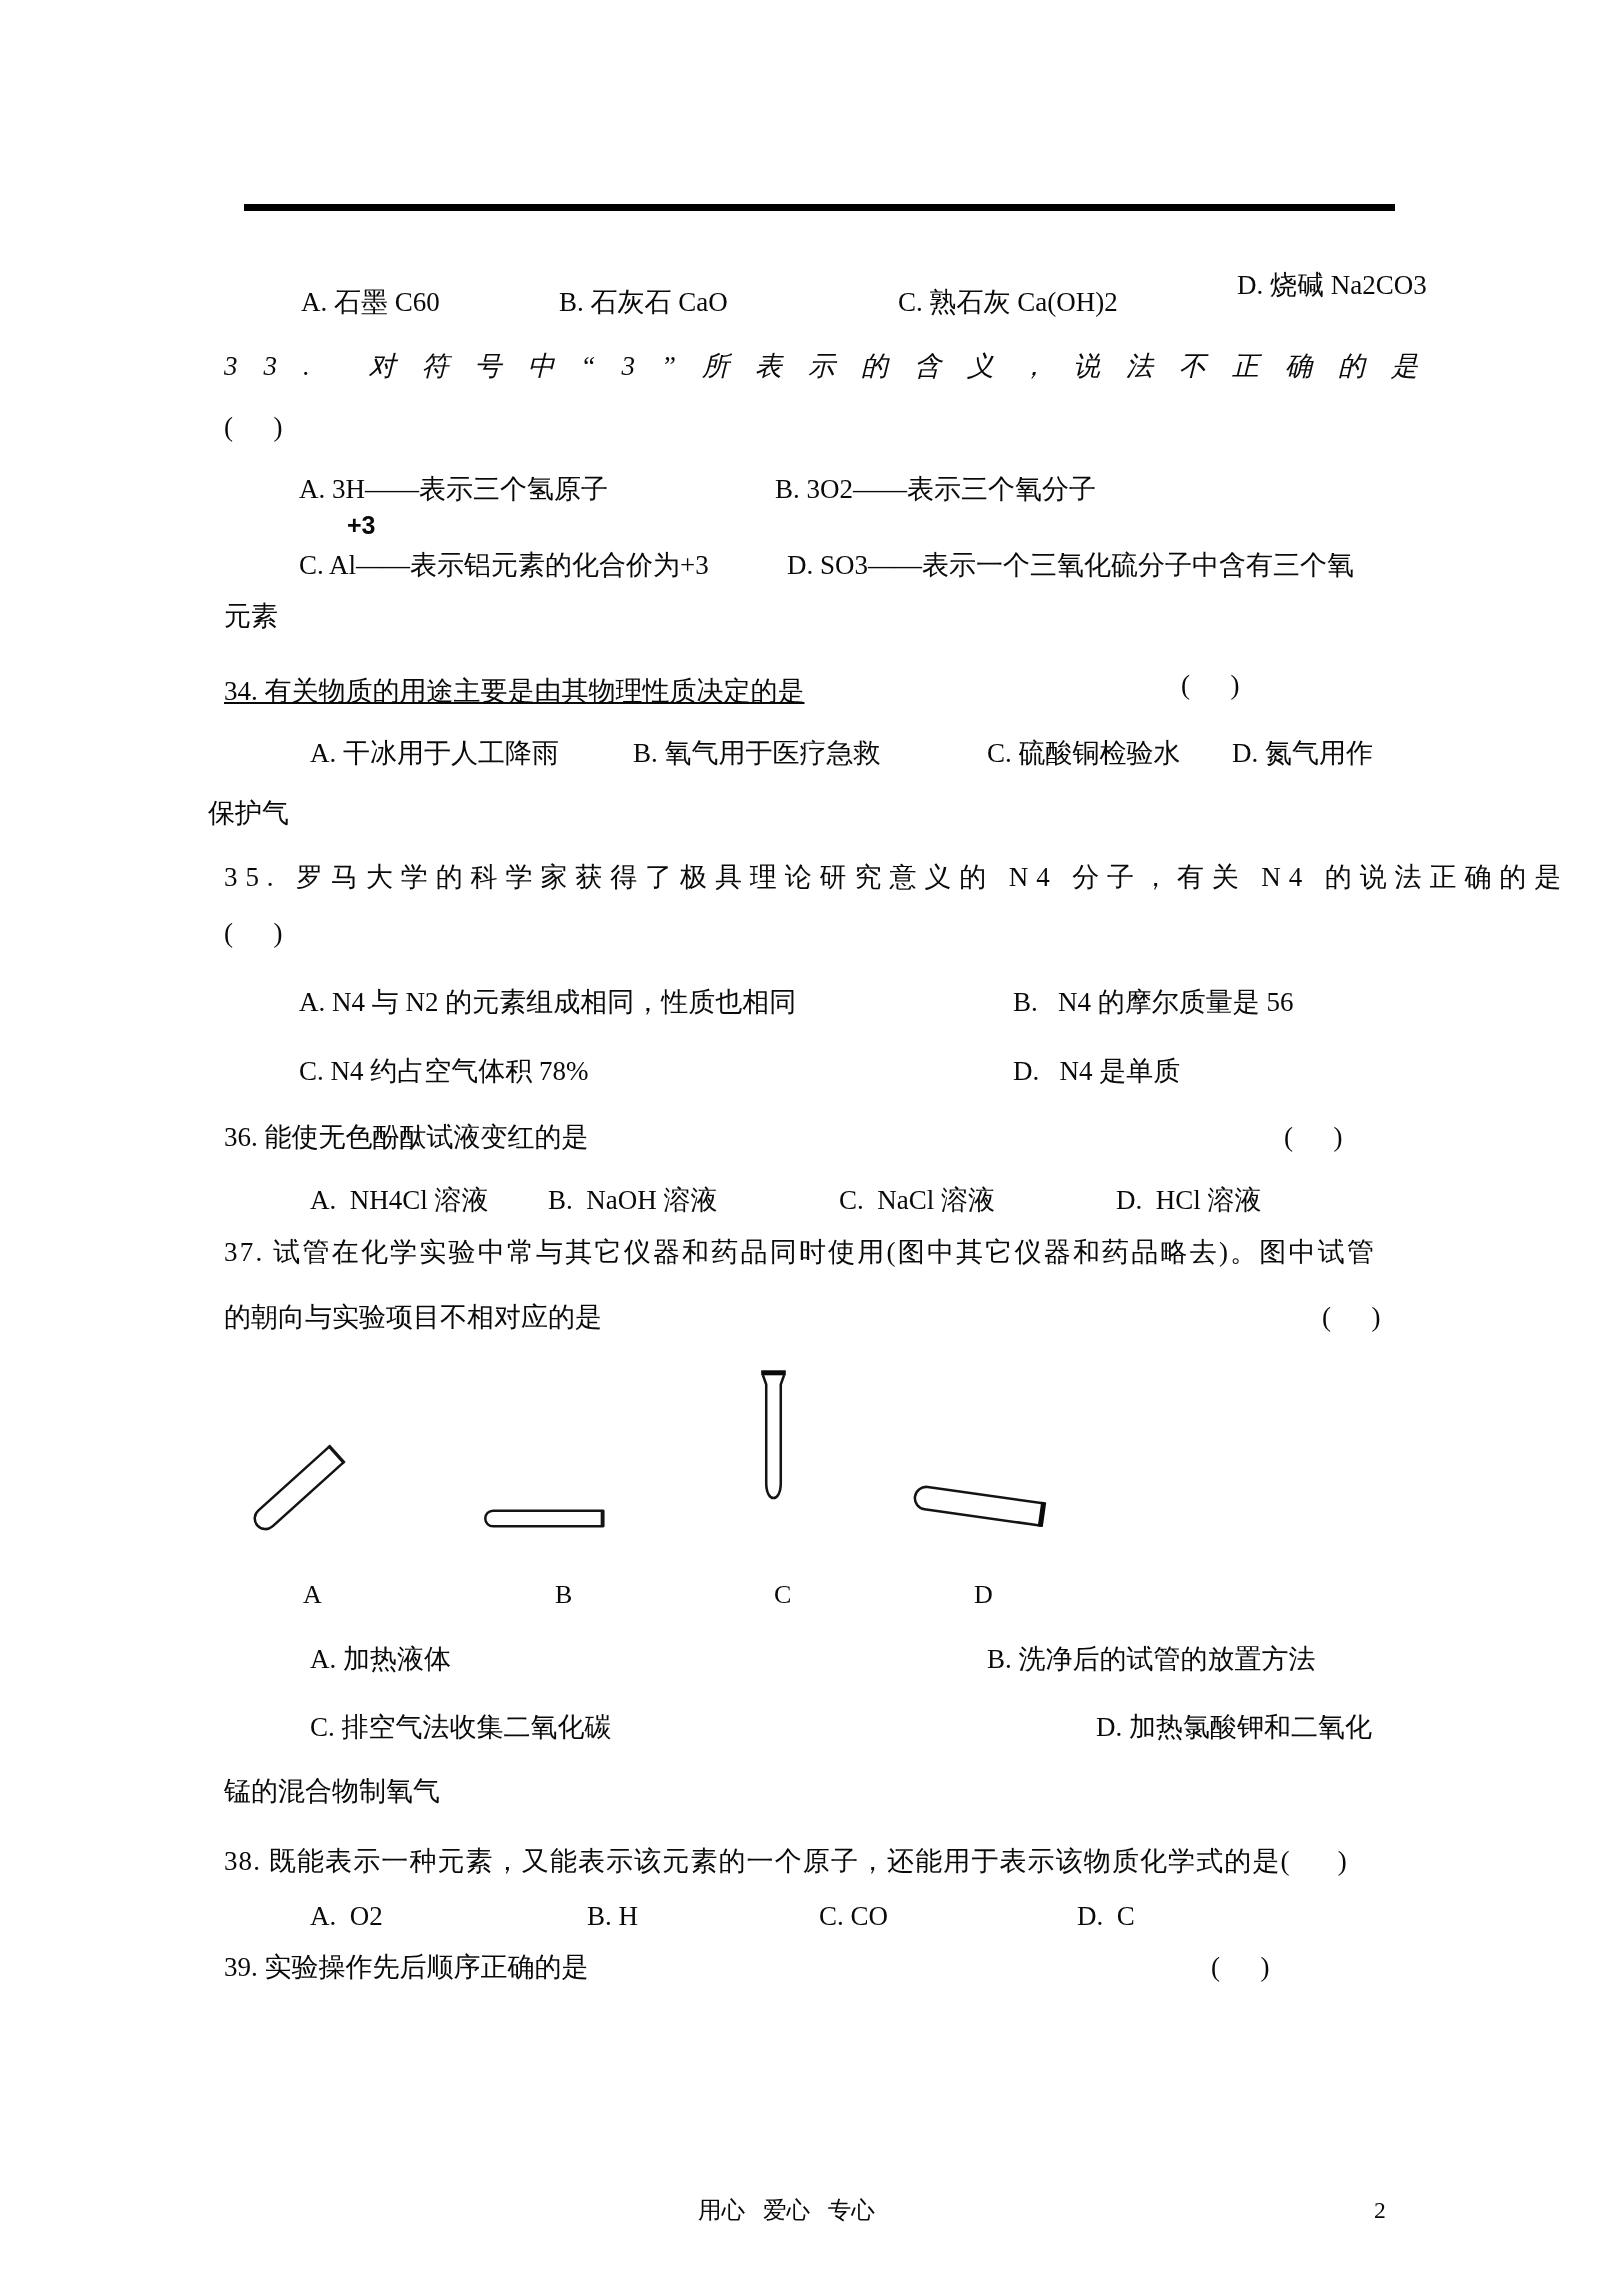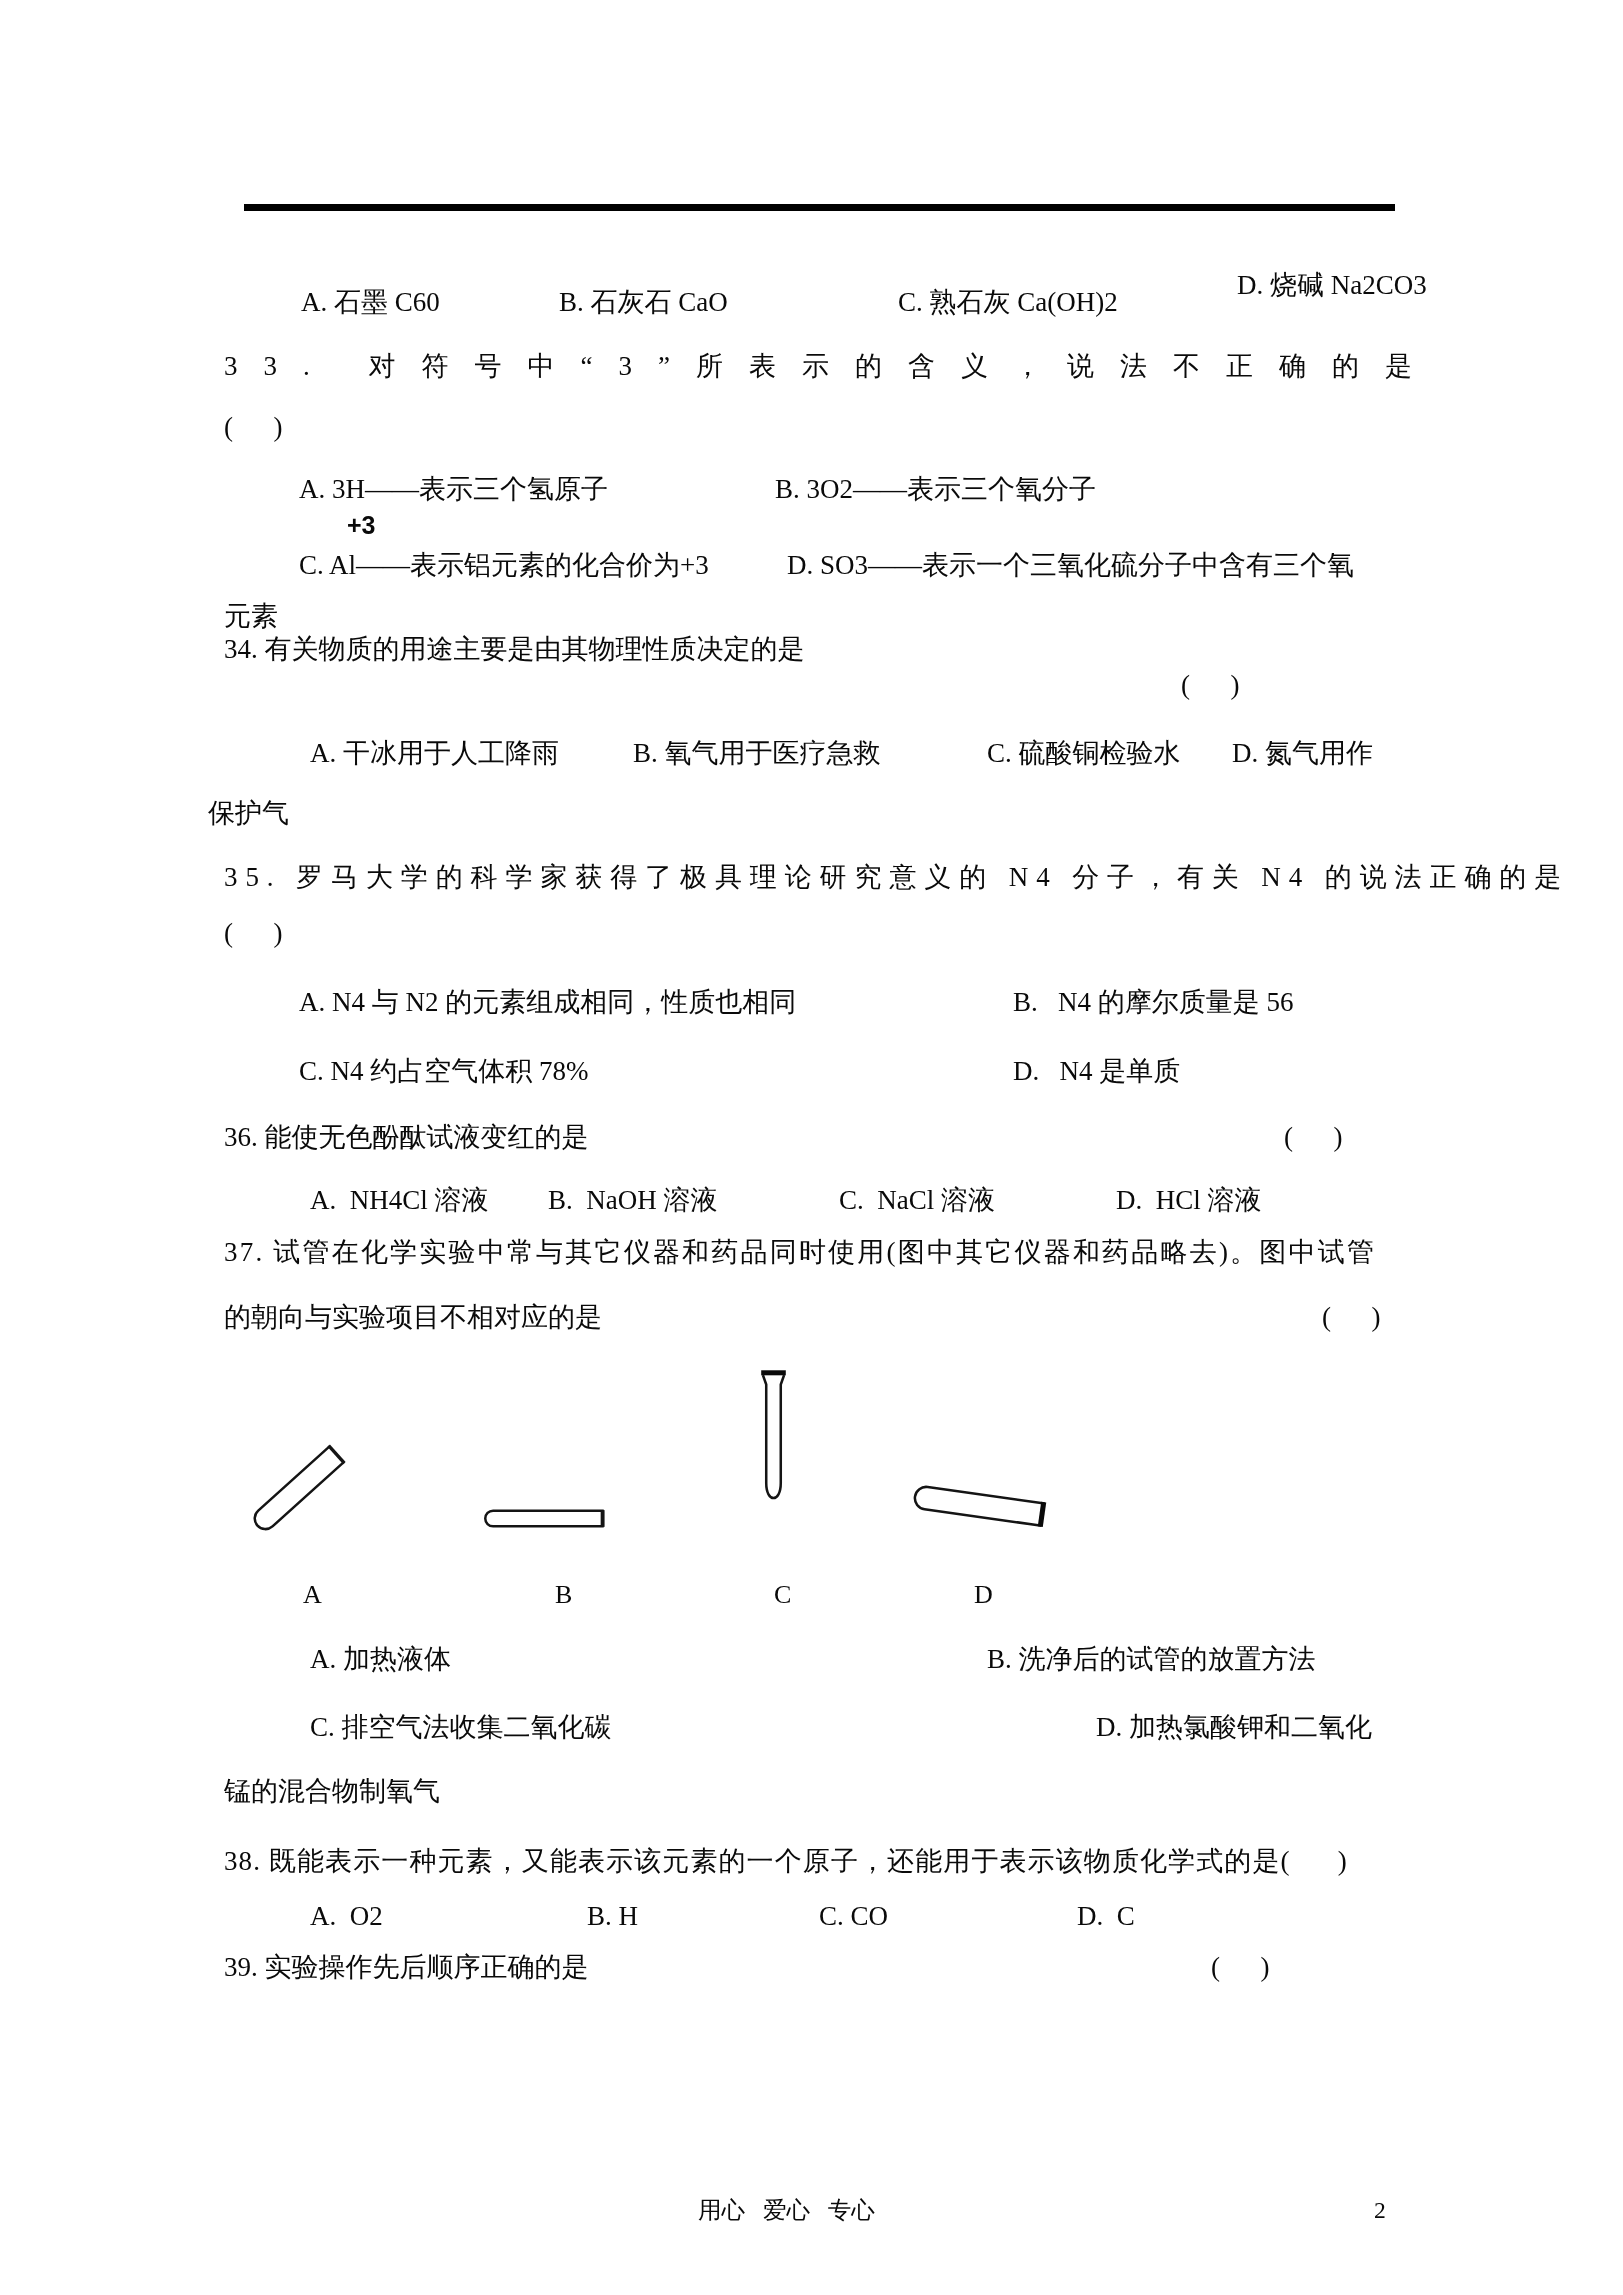--- a/index.html
+++ b/index.html
@@ -18,21 +18,21 @@
     width:1151px;height:7.3px;
     background:#000;
   }
   .t{
     position:absolute;
     font-size:27px;
     line-height:1.15;
     white-space:pre;
     color:#0a0a0a;
   }
-  .ls46{letter-spacing:26px;}
+  .ls46{letter-spacing:26px;font-style:italic;}
   .ls14{letter-spacing:7.9px;}
   .ls4{letter-spacing:2.2px;}
   .ls2{letter-spacing:1.1px;}
   .valence{
     font-family:"Liberation Sans","DejaVu Sans",sans-serif;
     font-weight:600;
     font-size:25px;
   }
   .fig-label{font-size:26px;}
   .footer-text{font-size:23.6px;}
@@ -52,21 +52,21 @@
 
   <div class="t ls46" style="left:224px;top:351px;">33. 对符号中“3”所表示的含义，说法不正确的是</div>
   <div class="t" style="left:224px;top:412px;">(      )</div>
   <div class="t" style="left:299px;top:474px;">A. 3H——表示三个氢原子</div>
   <div class="t" style="left:775px;top:474px;">B. 3O2——表示三个氧分子</div>
   <div class="t valence" style="left:347px;top:511px;">+3</div>
   <div class="t" style="left:299px;top:550px;">C. Al——表示铝元素的化合价为+3</div>
   <div class="t" style="left:787px;top:550px;">D. SO3——表示一个三氧化硫分子中含有三个氧</div>
   <div class="t" style="left:224px;top:601px;text-align:center;">元素</div>
 
-  <div class="t" style="left:224px;top:634px;">34. 有关物质的用途主要是由其物理性质决定的是</div>
+  <div class="t" style="left:224px;top:676px;text-decoration:underline;">34. 有关物质的用途主要是由其物理性质决定的是</div>
   <div class="t" style="left:1181px;top:670px;">(      )</div>
   <div class="t" style="left:310px;top:738px;">A. 干冰用于人工降雨</div>
   <div class="t" style="left:633px;top:738px;">B. 氧气用于医疗急救</div>
   <div class="t" style="left:987px;top:738px;">C. 硫酸铜检验水</div>
   <div class="t" style="left:1232px;top:738px;">D. 氮气用作</div>
   <div class="t" style="left:208px;top:798px;">保护气</div>
 
   <div class="t ls14" style="left:224px;top:862px;">35. 罗马大学的科学家获得了极具理论研究意义的 N4 分子，有关 N4 的说法正确的是</div>
   <div class="t" style="left:224px;top:918px;">(      )</div>
   <div class="t" style="left:299px;top:987px;">A. N4 与 N2 的元素组成相同，性质也相同</div>

